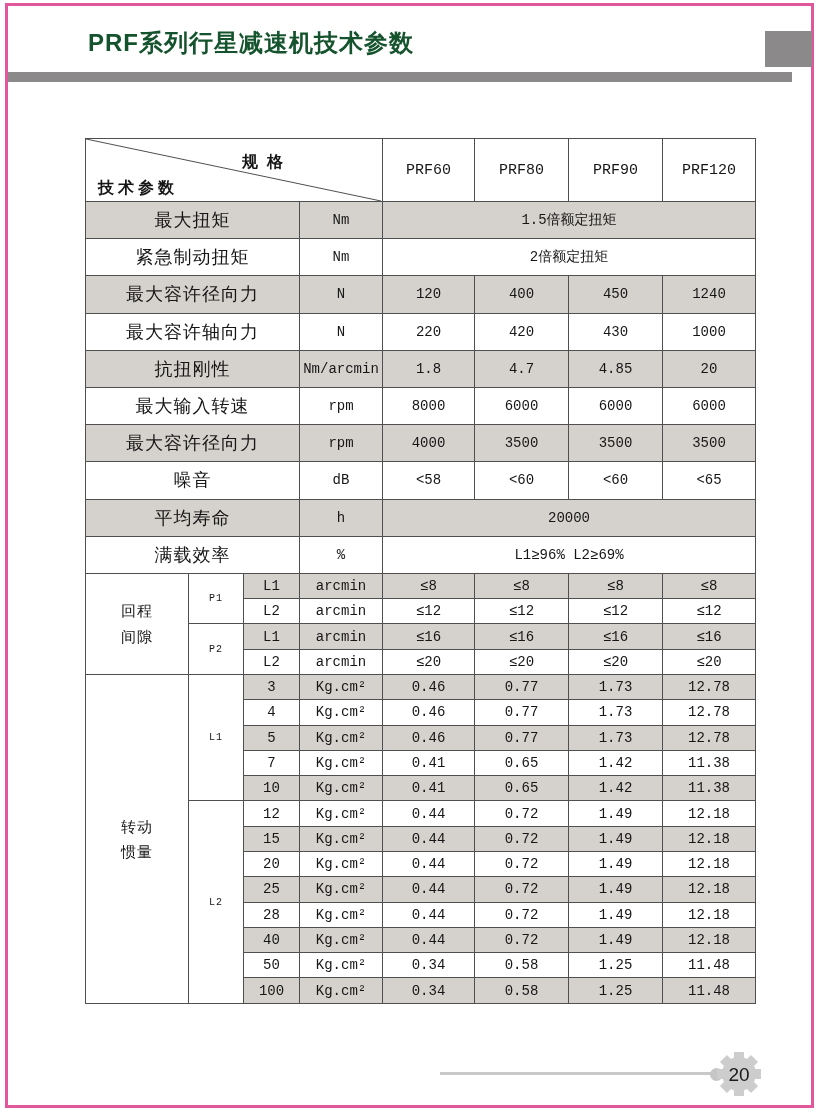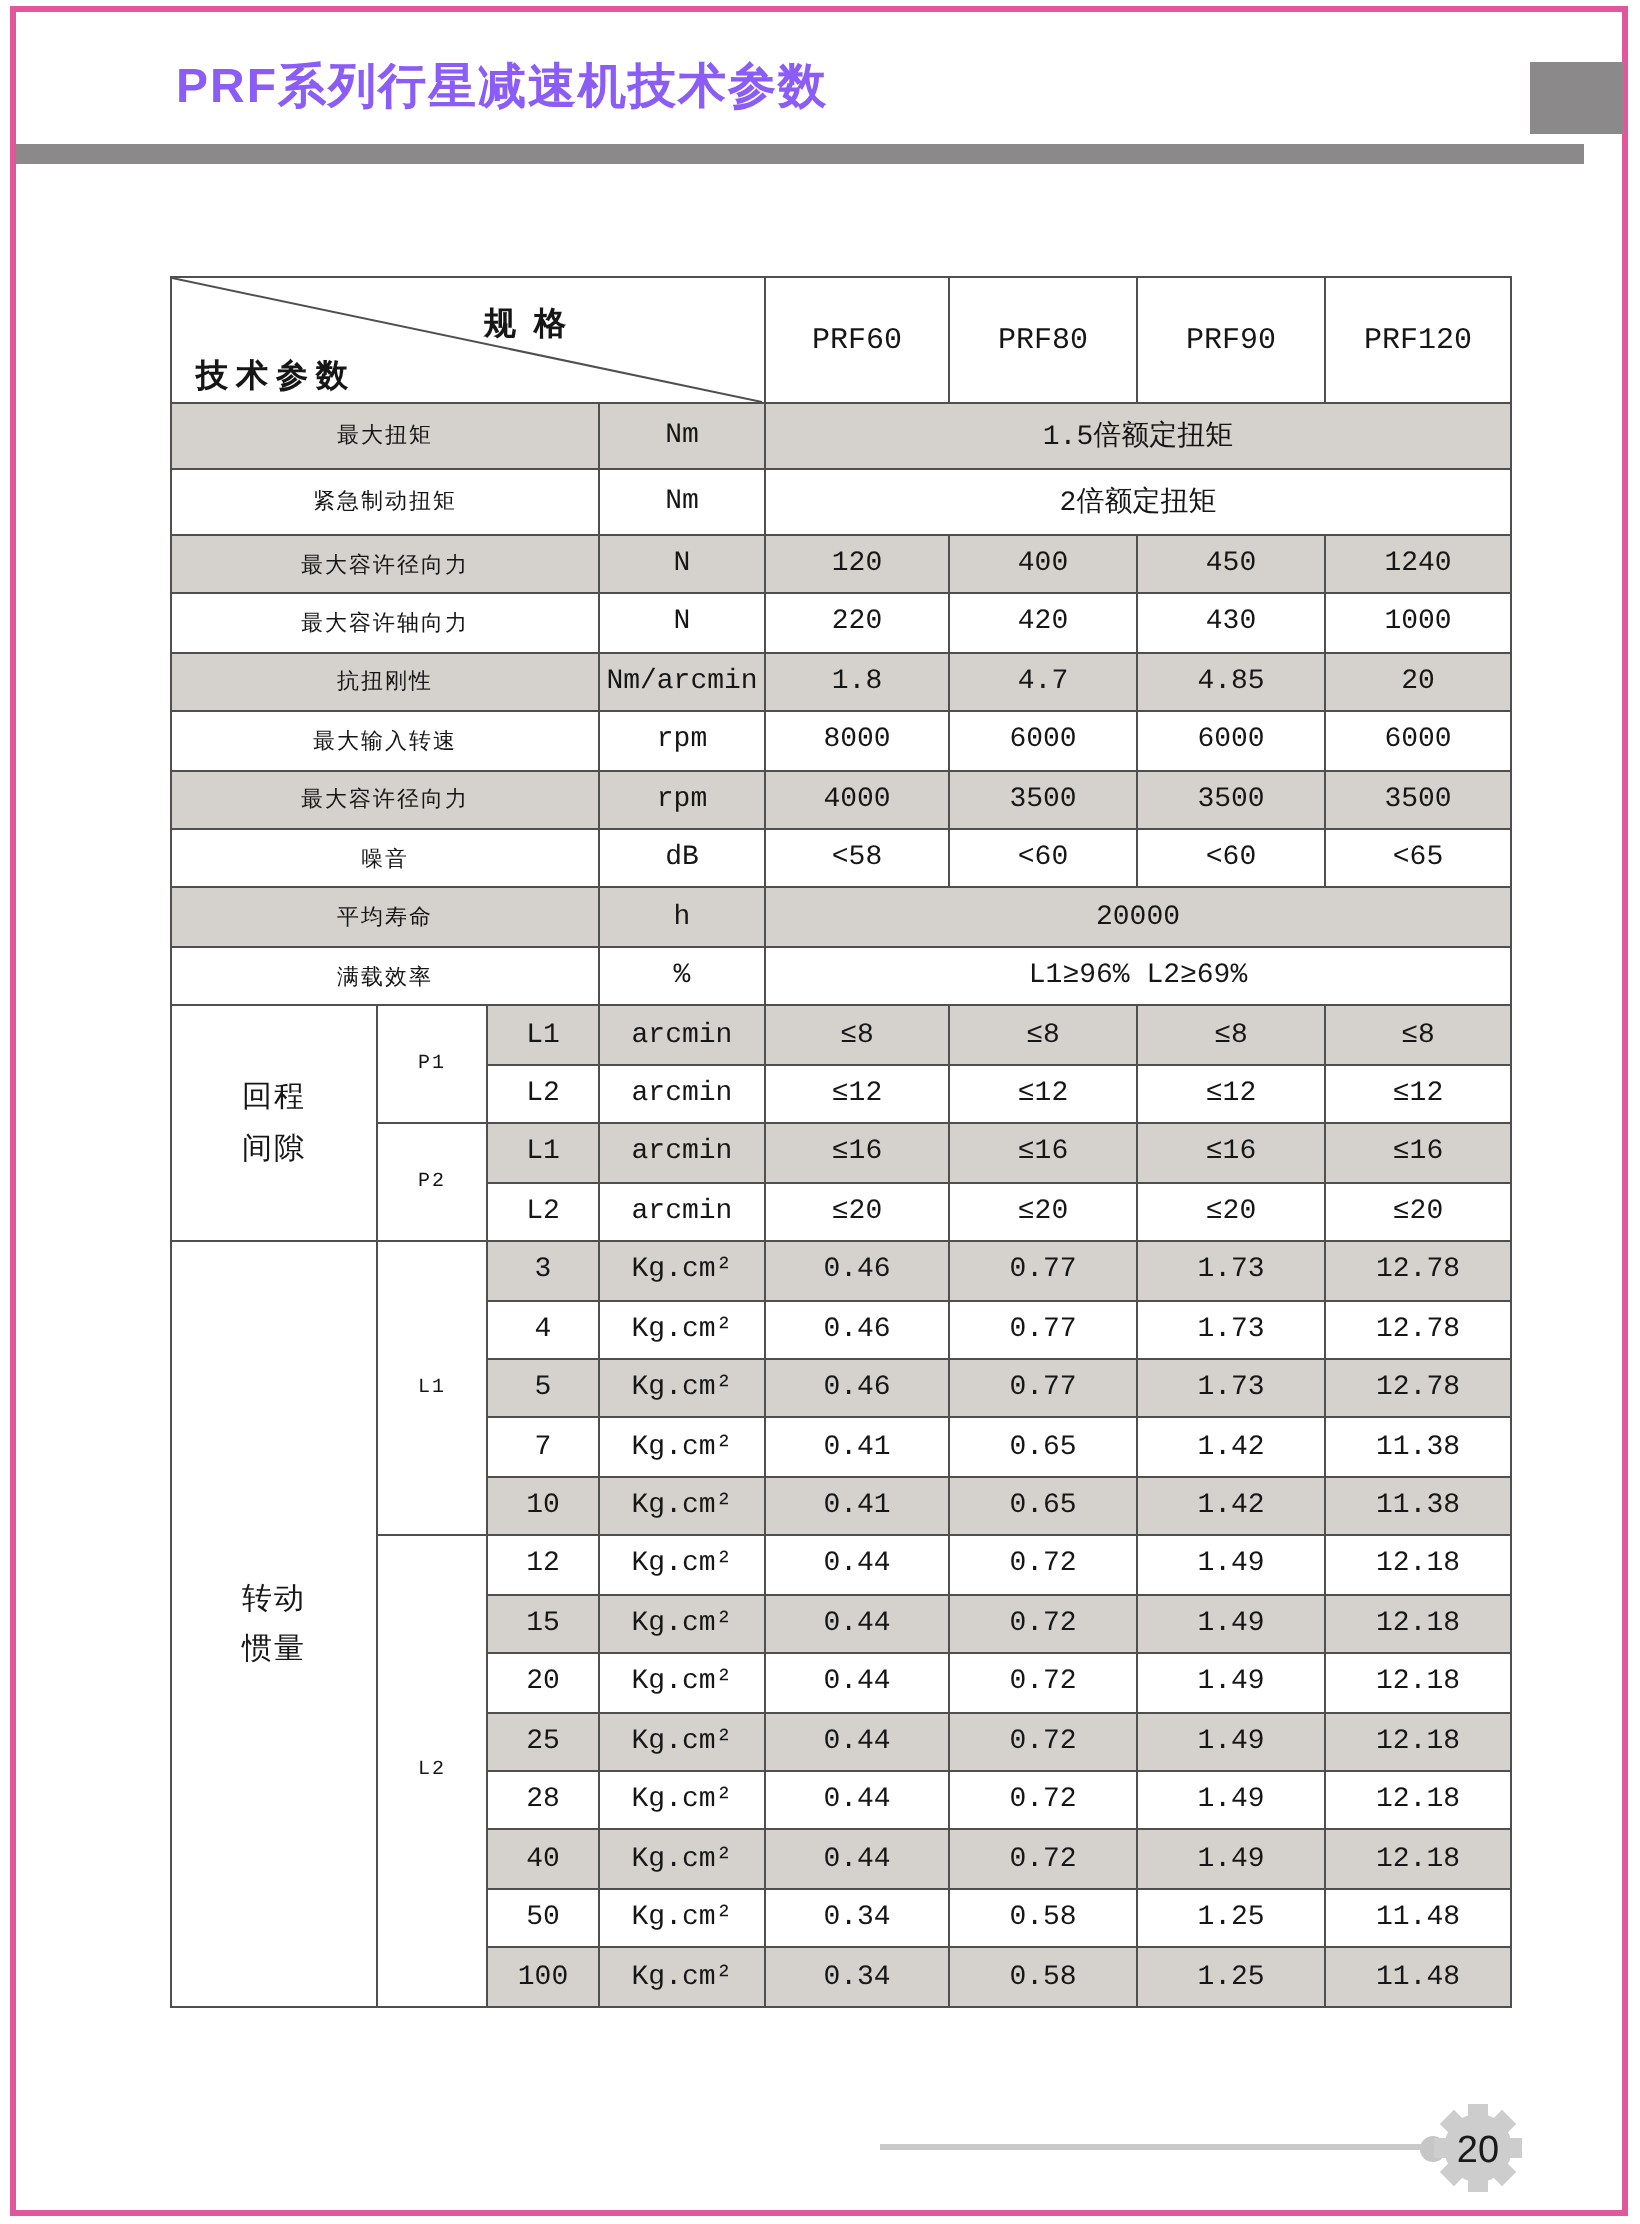--- a/index.html
+++ b/index.html
@@ -1,42 +1,42 @@
 <!DOCTYPE html>
 <html><head>
 <meta charset="utf-8">
 <style>
   html,body{margin:0;padding:0;}
   body{
     width:820px;height:1112px;position:relative;background:#ffffff;
     font-family:"Liberation Sans","DejaVu Sans",sans-serif;color:#161616;overflow:hidden;
   }
   .frame{position:absolute;left:5px;top:3px;right:6px;bottom:4px;border:3px solid #e2569c;}
-  .page-title{position:absolute;left:88px;top:27px;font-size:24px;font-weight:bold;letter-spacing:1px;color:#8b5cf6;}
+  .page-title{position:absolute;left:88px;top:27px;font-size:24px;font-weight:bold;letter-spacing:1px;color:#14532d;}
   .title-bar{position:absolute;left:8px;top:72px;width:784px;height:10px;background:#8b8989;}
   .corner-rect{position:absolute;left:765px;top:31px;width:47px;height:36px;background:#8b8989;}
 
   table.spec{
     position:absolute;left:85px;top:138px;width:670px;height:866px;
     border-collapse:collapse;table-layout:fixed;
   }
   .spec th,.spec td{
     border:1px solid #4f4f4f;text-align:center;vertical-align:middle;padding:0;
     background:#ffffff;overflow:hidden;
   }
   .spec thead th{
     height:62px;font-weight:normal;font-size:15px;
     font-family:"Liberation Mono","DejaVu Sans Mono",monospace;
   }
   th.diag{position:relative;}
   th.diag svg{position:absolute;left:0;top:0;}
   th.diag .spec-lab{position:absolute;left:156px;top:13px;font-size:16px;font-weight:bold;letter-spacing:9px;font-family:"Liberation Sans",sans-serif;}
   th.diag .tech-lab{position:absolute;left:12px;top:39px;font-size:16px;font-weight:bold;letter-spacing:4px;font-family:"Liberation Sans",sans-serif;}
   td.g{background:#d5d2cd;}
-  td.name{font-size:11px;letter-spacing:1px;font-family:Liberation Serif, serif;}
+  td.name{font-size:18px;letter-spacing:1px;font-family:Liberation Serif, serif;}
   td.unit,td.val,td.sub{font-family:"Liberation Mono","DejaVu Sans Mono",monospace;font-size:14px;}
   td.lab{font-size:15px;letter-spacing:1px;}
   td.lab.sec{white-space:pre-line;line-height:1.7;}
   td.lab.grp{font-family:Liberation Mono, monospace;font-size:10px;}
 
   .f-line{position:absolute;left:440px;top:1072px;width:276px;height:3px;background:#c9c9c9;}
   .f-dot{position:absolute;left:710px;top:1068px;width:13px;height:13px;border-radius:50%;background:#c6c6c6;}
   .f-gear{position:absolute;left:716px;top:1051px;}
 </style>
 </head>

